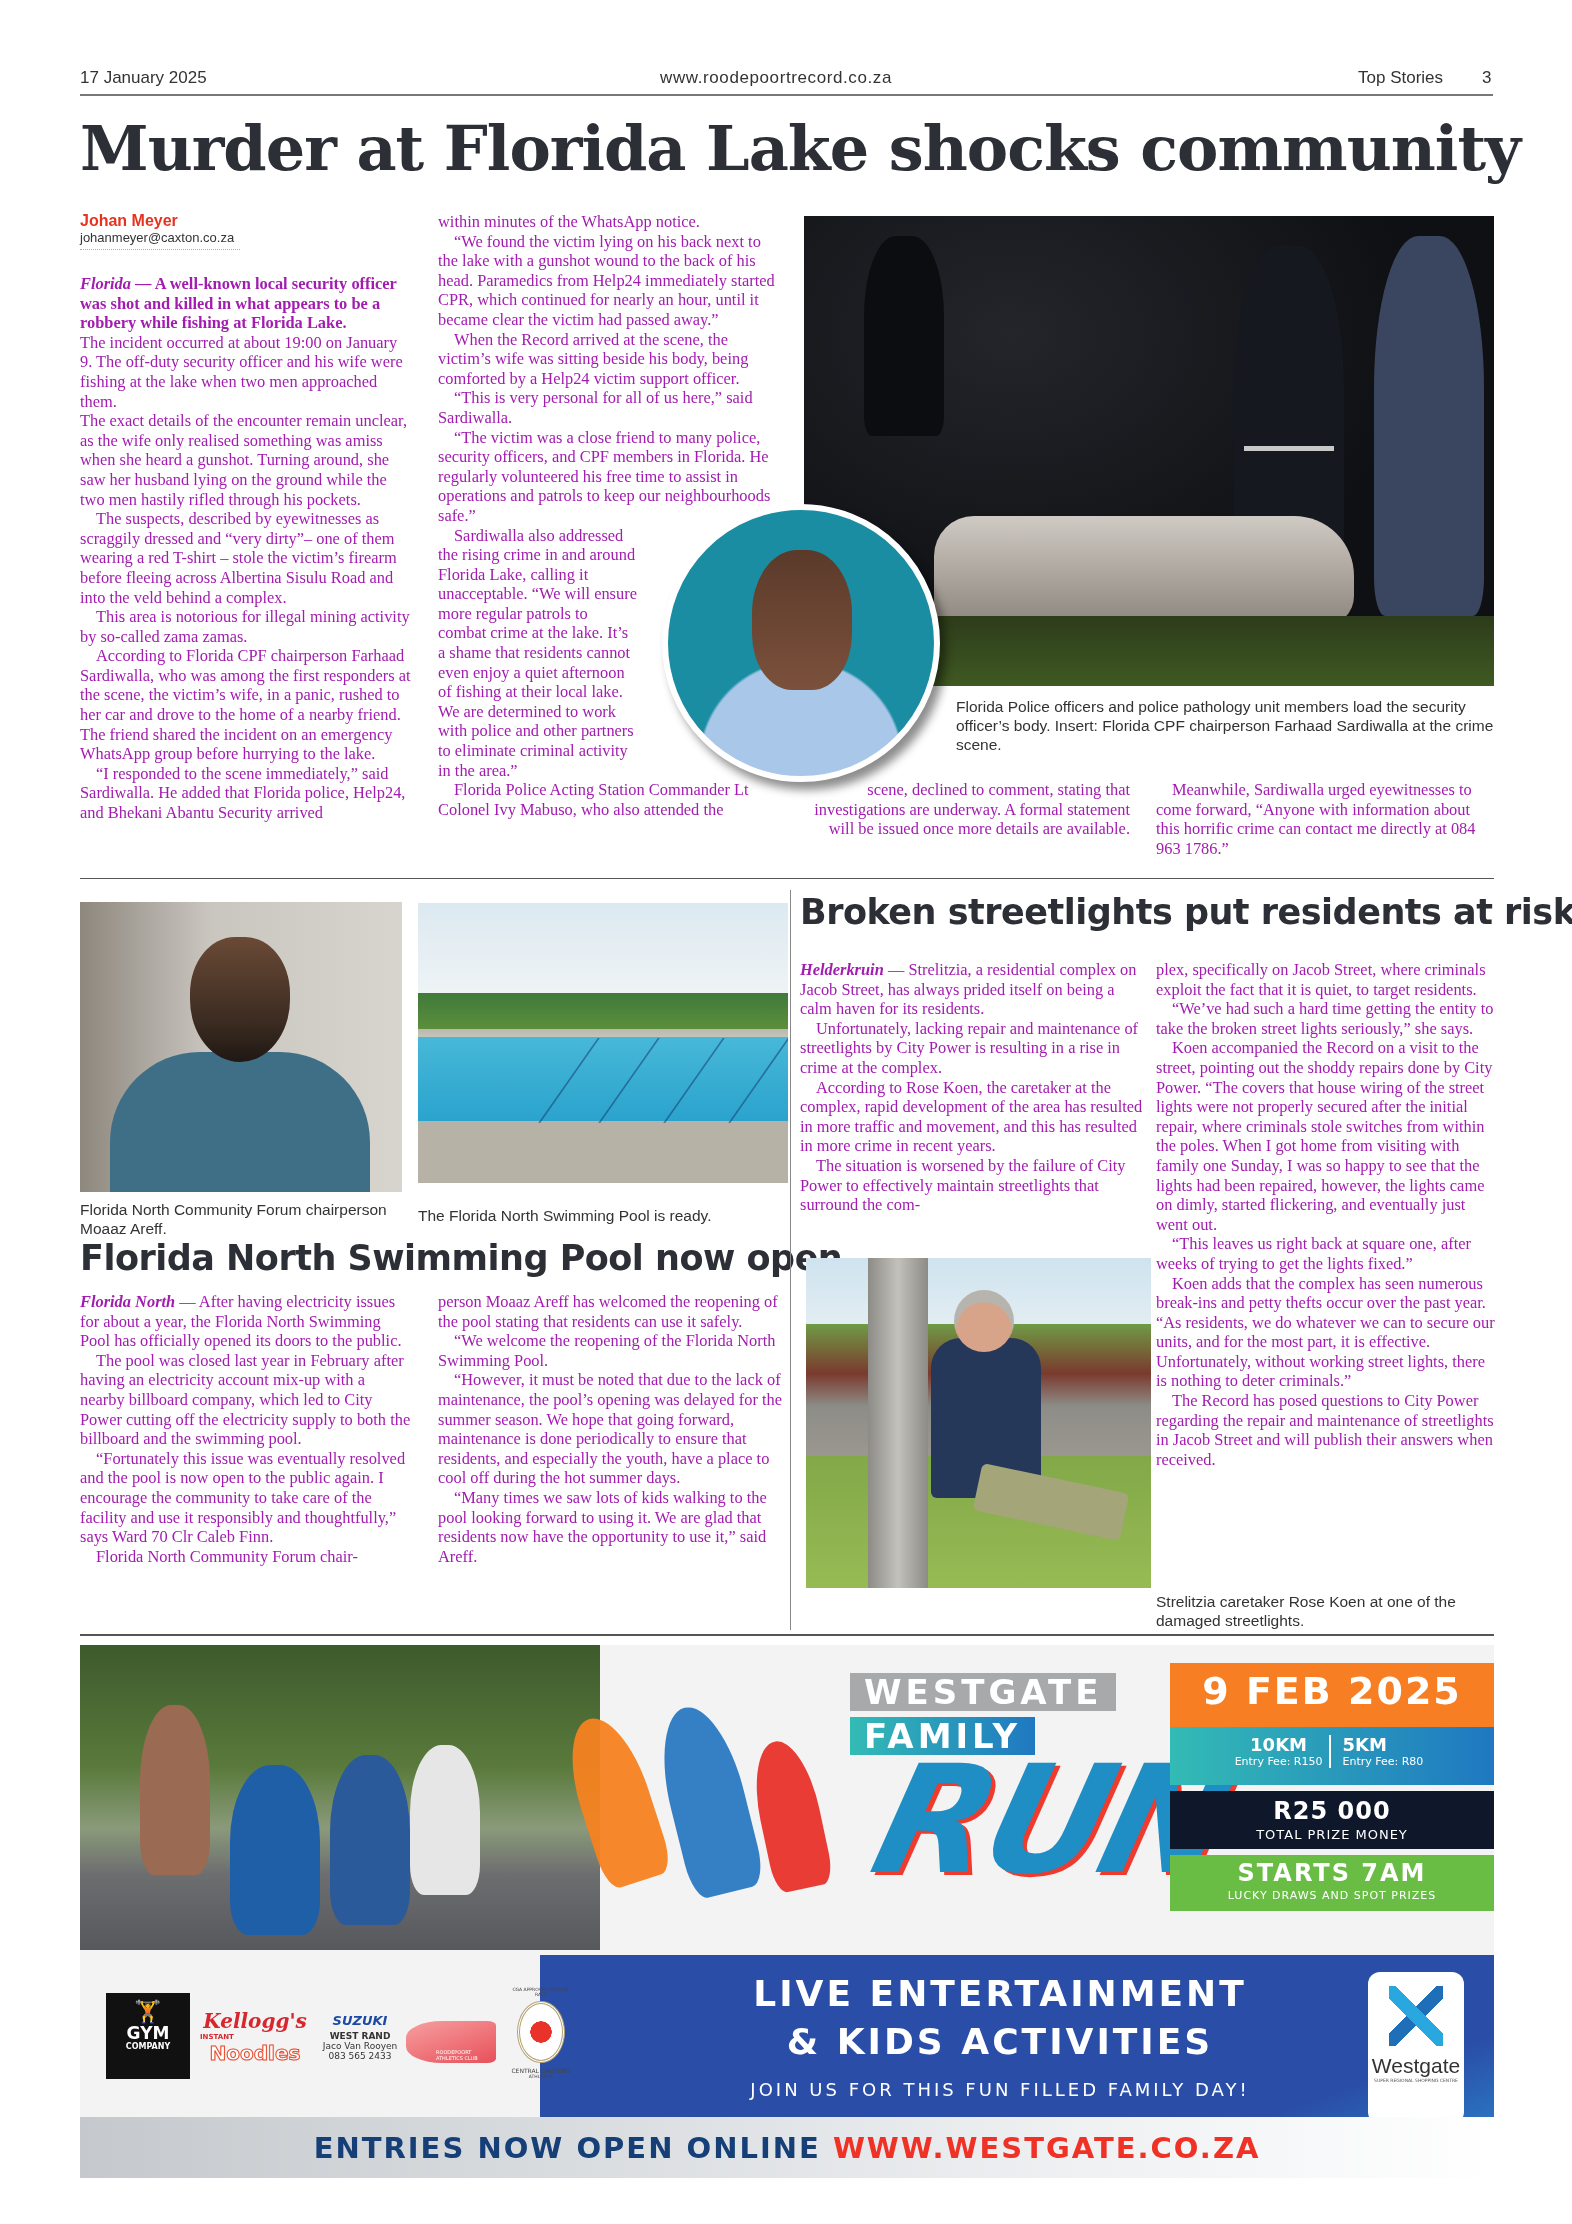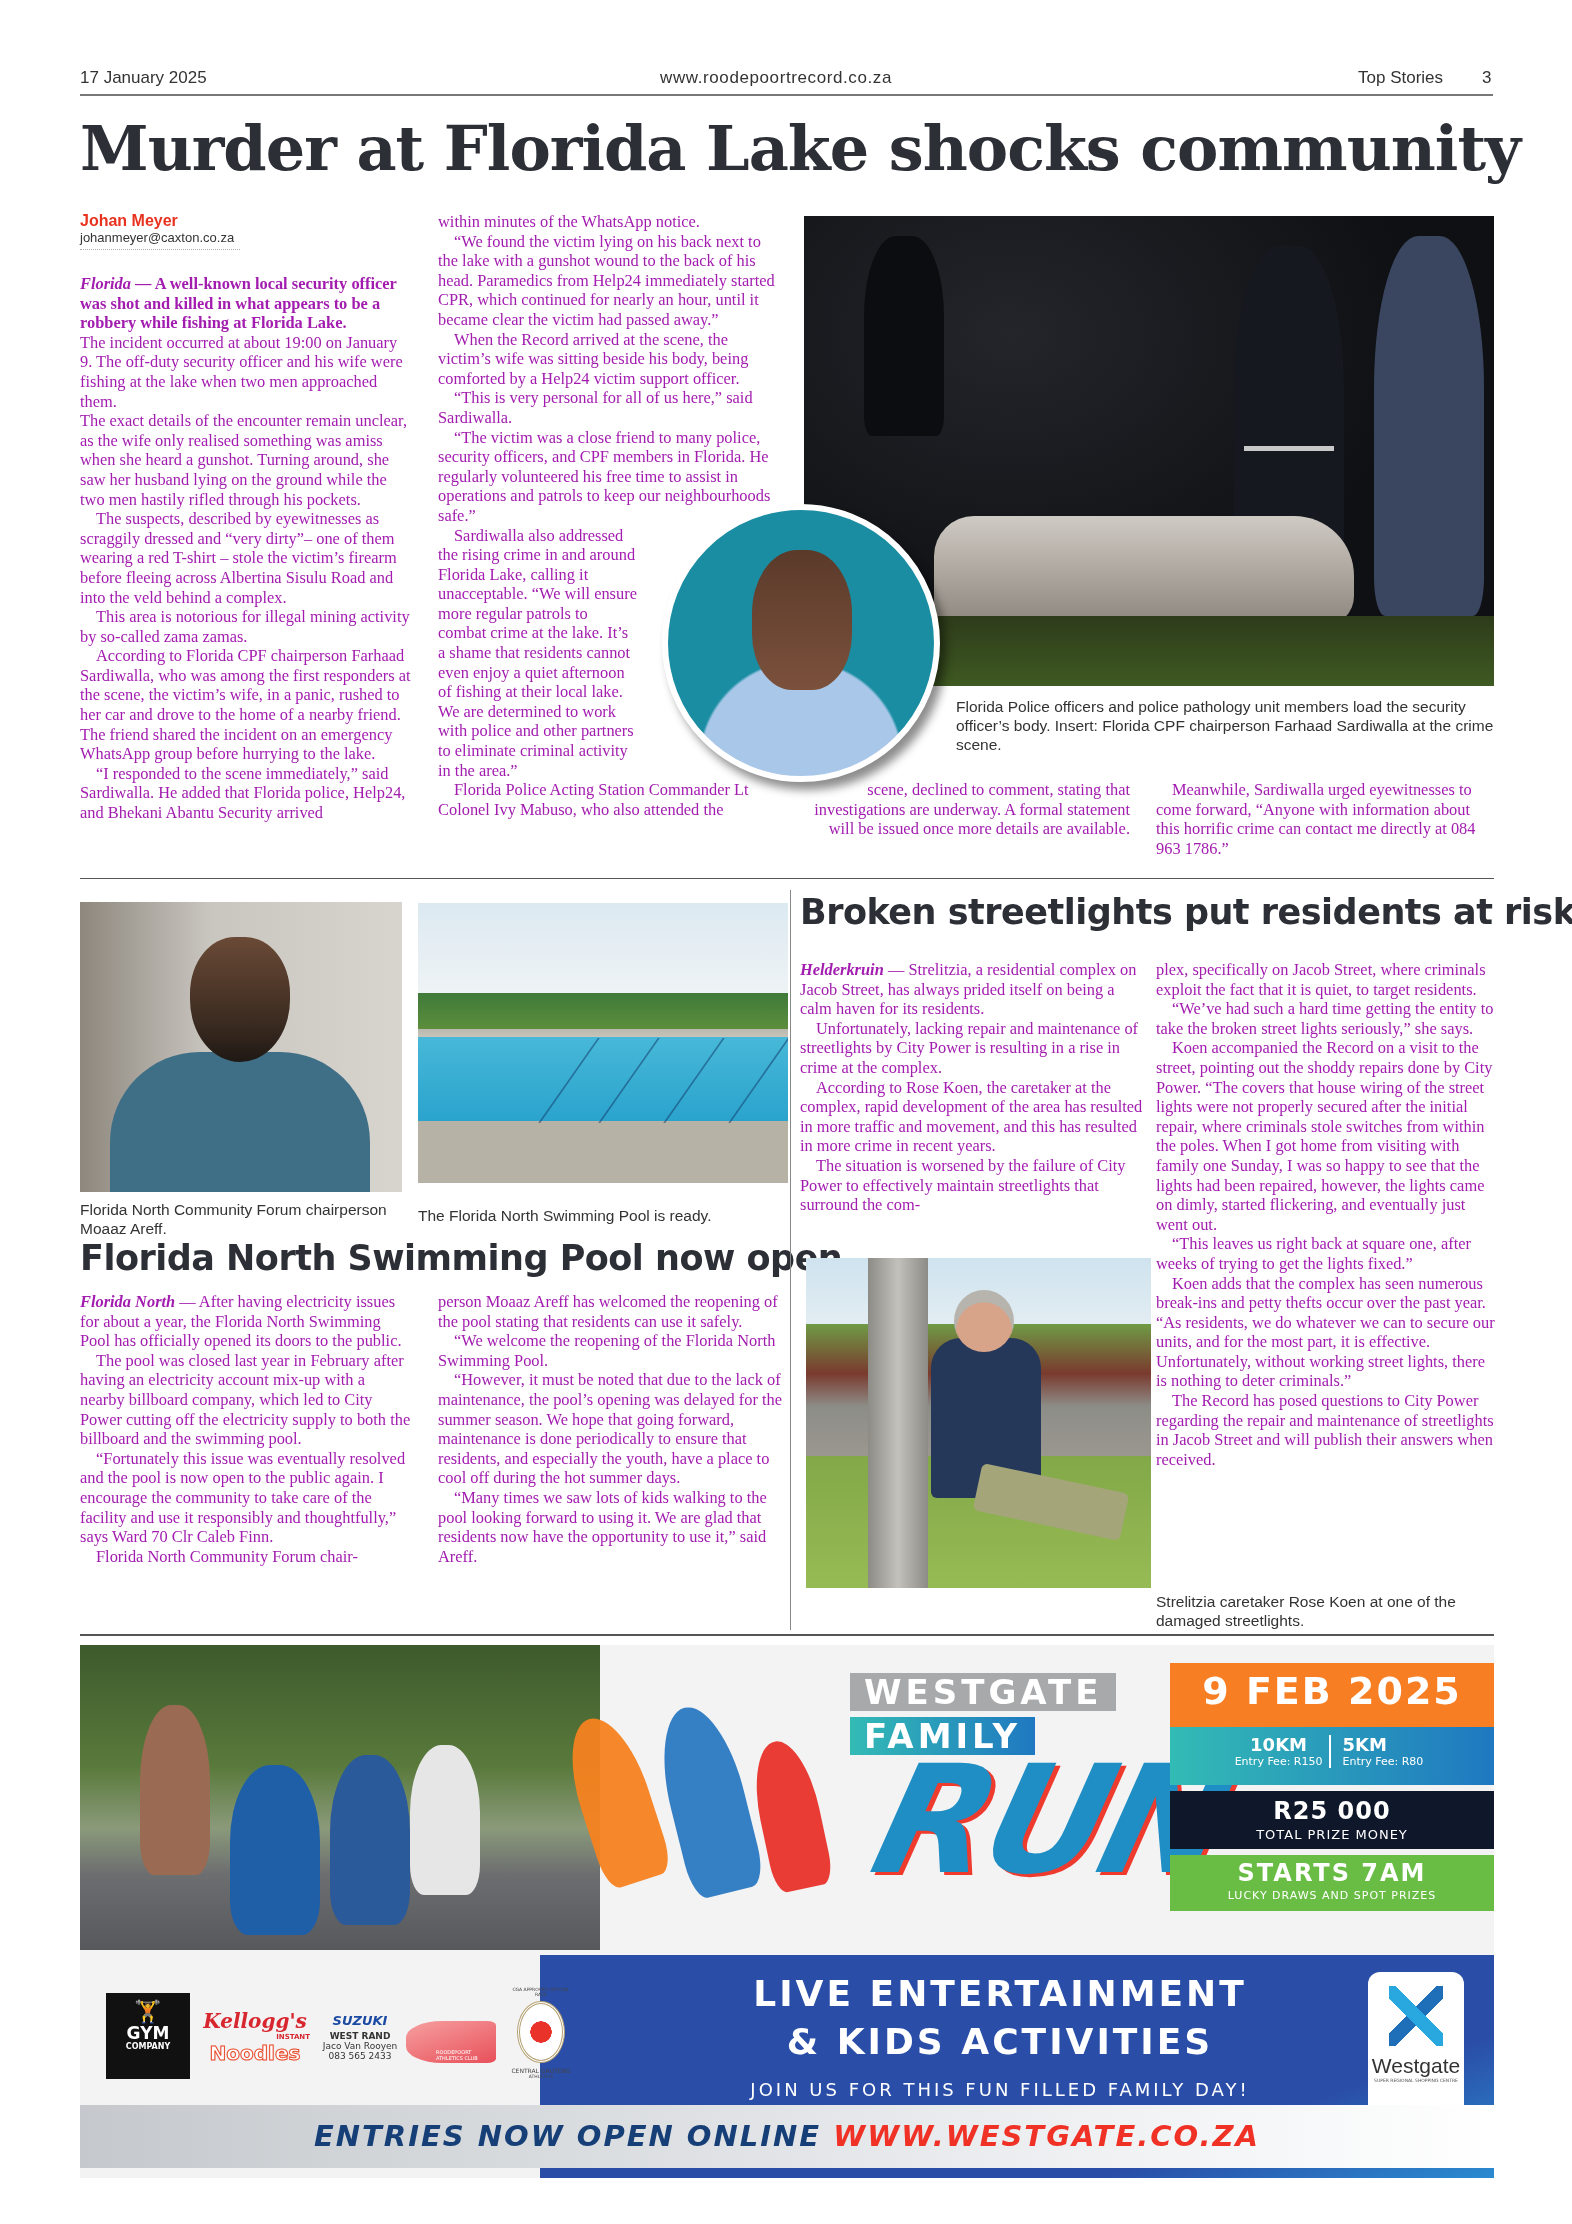--- a/index.html
+++ b/index.html
@@ -62,21 +62,21 @@
   .ad-photo { position: absolute; left: 0; top: 0; width: 520px; height: 305px; background: linear-gradient(180deg, #3d5a2c 0%, #5a7a3c 40%, #8a9a7a 60%, #6d6e70 75%, #56585c 100%); overflow: hidden; }
   .ad-photo .kid { position: absolute; border-radius: 45% 45% 20% 20%; }
   .ad-runner { position: absolute; border-radius: 50% 50% 20% 20%; opacity: 0.95; }
   .ad-tag { position: absolute; color: #fff; font-weight: bold; letter-spacing: 4px; }
   .ad-run { position: absolute; left: 620px; top: 100px; font-size: 150px; font-weight: bold; font-style: italic; letter-spacing: -6px; color: #1f8ec4; transform: skewX(-14deg); text-shadow: 5px 3px 0 #ef3a2e; line-height: 1; font-family: "DejaVu Sans", sans-serif; }
   .ad-box { position: absolute; left: 1090px; width: 324px; color: #fff; text-align: center; font-weight: bold; }
   .ad-blue { position: absolute; left: 460px; top: 310px; width: 954px; height: 223px; background: linear-gradient(160deg, #2a4ea8 0%, #2a4ea8 75%, #2b8bd0 100%); }
   .ad-blue-txt { position: absolute; color: #fff; font-weight: bold; text-align: center; letter-spacing: 3px; }
   .ad-logo { position: absolute; left: 1288px; top: 327px; width: 96px; height: 152px; background: #fff; border-radius: 12px; text-align: center; }
   .ad-sponsors { position: absolute; left: 26px; top: 348px; width: 390px; height: 120px; }
-  .ad-footer { position: absolute; left: 0; top: 460px; width: 1414px; height: 63px; background: linear-gradient(90deg, #c5c9cd, #eef0f2 70%, #ffffff); text-align: center; font-weight: bold; font-size: 29px; letter-spacing: 2px; line-height: 63px; font-style: italic; }
+  .ad-footer { position: absolute; left: 0; top: 472px; width: 1414px; height: 63px; background: linear-gradient(90deg, #c5c9cd, #eef0f2 70%, #ffffff); text-align: center; font-weight: bold; font-size: 29px; letter-spacing: 2px; line-height: 63px; }
 </style>
 </head>
 <body>
 
 <div class="abs hdr" style="left:80px;">17 January 2025</div>
 <div class="abs hdr" style="left:660px; letter-spacing:0.6px;">www.roodepoortrecord.co.za</div>
 <div class="abs hdr" style="left:1358px;">Top Stories</div>
 <div class="abs hdr" style="left:1482px;">3</div>
 <div class="abs hdr-line"></div>
 
@@ -239,21 +239,21 @@
   </div>
 
   <div class="ad-sponsors">
     <div style="position:absolute; left:0; top:0; width:84px; height:86px; background:#111; color:#fff; text-align:center; font-weight:bold;">
       <div style="font-size:22px; margin-top:6px;">🏋</div>
       <div style="font-size:17px; line-height:18px;">GYM</div>
       <div style="font-size:8px;">COMPANY</div>
     </div>
     <div style="position:absolute; left:94px; top:16px; width:110px; text-align:center;">
       <div style="font-family:'DejaVu Serif',serif; font-style:italic; font-weight:bold; font-size:20px; color:#d8262e;">Kellogg's</div>
-      <div style="font-size:7px; color:#d8262e; font-weight:bold; text-align:right;">INSTANT</div>
+      <div style="font-size:7px; color:#d8262e; font-weight:bold; text-align:left;">INSTANT</div>
       <div style="font-size:20px; font-weight:bold; color:#fff; -webkit-text-stroke:1px #e84a2a; text-shadow:0 0 1px #e84a2a;">Noodles</div>
     </div>
     <div style="position:absolute; left:210px; top:20px; width:88px; text-align:center; font-size:9px; color:#333;">
       <div style="font-weight:bold; font-size:13px; color:#1b4aa3; font-style:italic;">SUZUKI</div>
       <div style="font-weight:bold; margin-top:3px;">WEST RAND</div>
       <div>Jaco Van Rooyen</div>
       <div>083 565 2433</div>
     </div>
     <div style="position:absolute; left:300px; top:28px; width:90px; height:42px; background:linear-gradient(160deg, #f6a0a0, #e8505a); border-radius:40% 10% 10% 40%; font-size:5px; color:#fff; padding:28px 0 0 30px;">ROODEPOORT ATHLETICS CLUB</div>
   </div>

